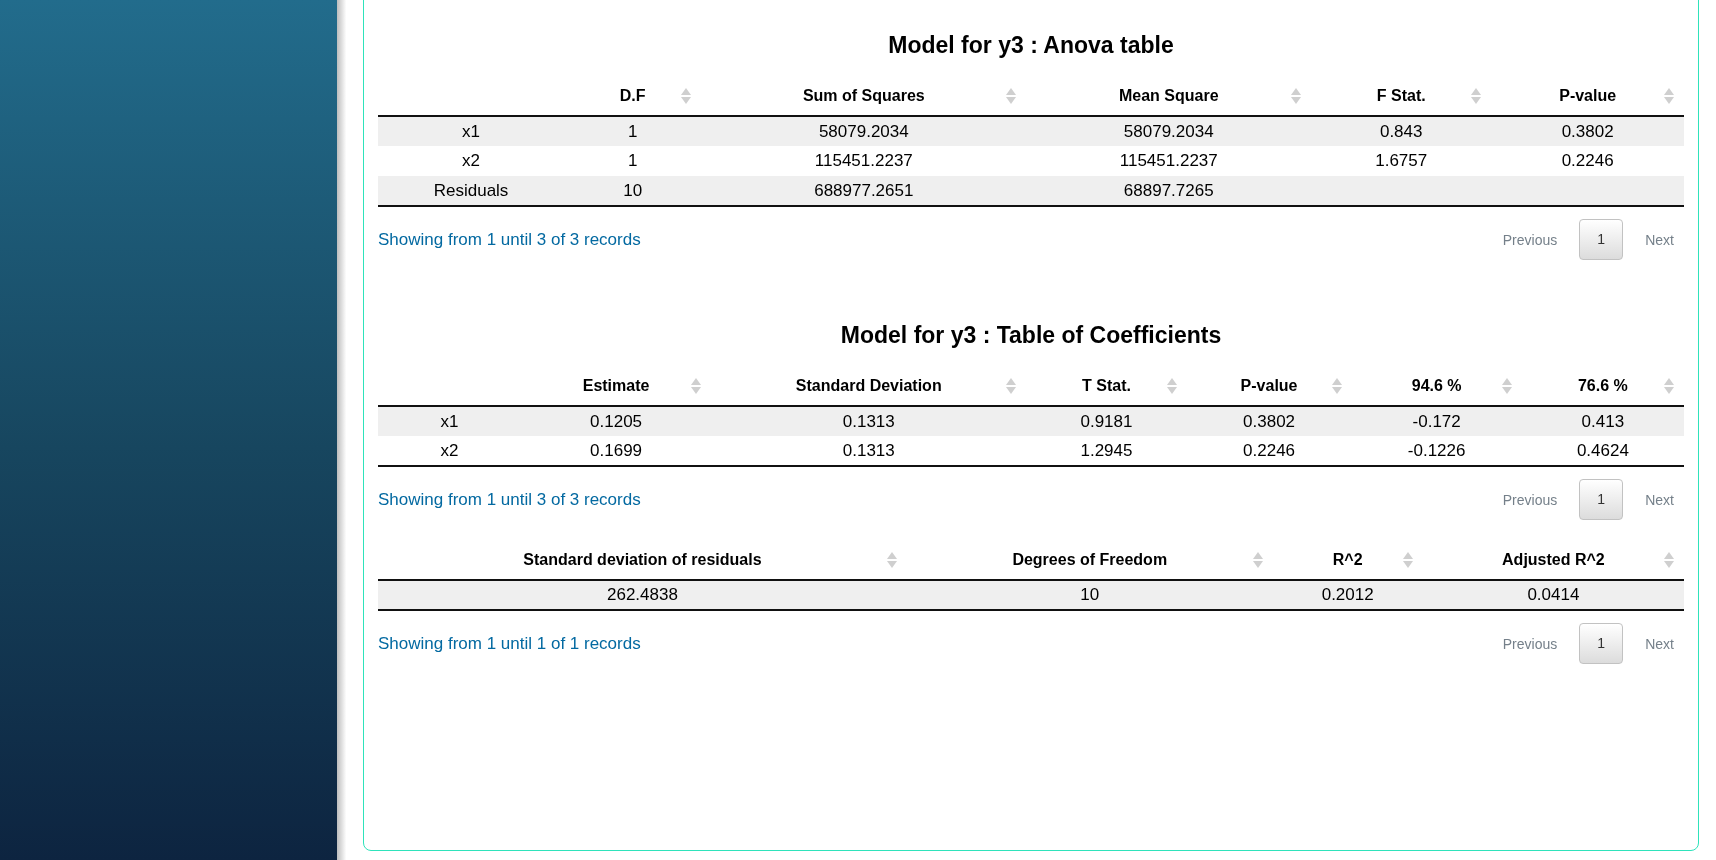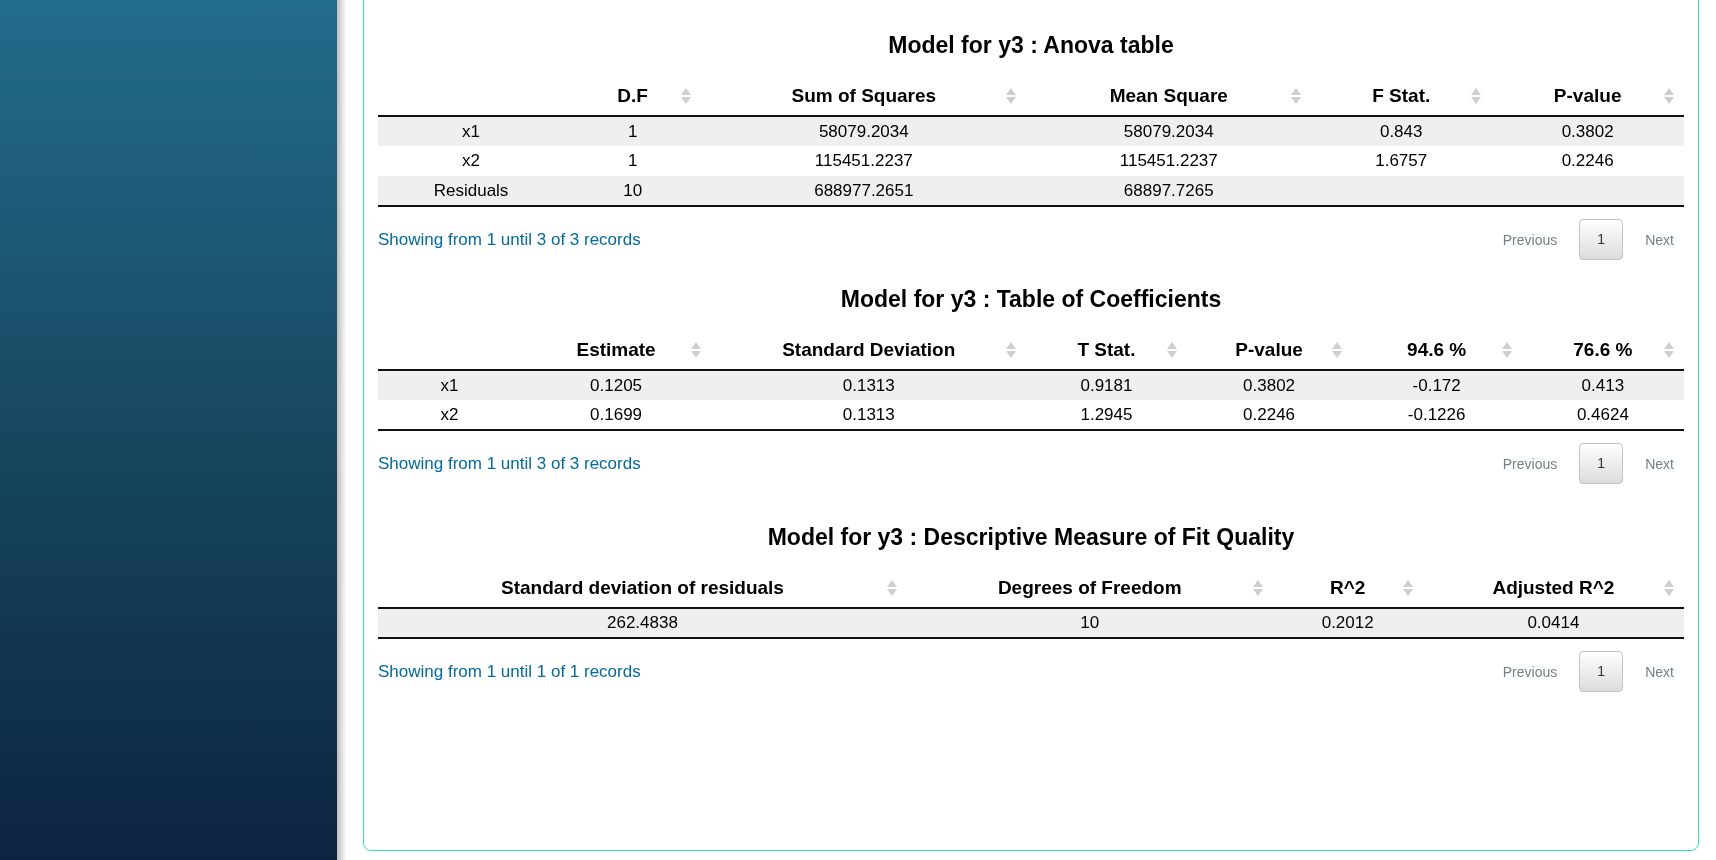--- a/index.html
+++ b/index.html
@@ -10,26 +10,26 @@
              background:linear-gradient(180deg,#226c8c 0%,#17465f 52%,#0d2440 100%); }
   .sidebar-edge { position:absolute; left:337px; top:0; width:9px; height:860px;
                   background:linear-gradient(to right,#bdbdbd,#fdfdfd); }
 
   .panel { position:absolute; left:363px; top:-30px; width:1336px; height:881px;
            background:#ffffff; border:1px solid #2ee3bb; border-radius:8px;
            padding:0 14px; }
 
   .tbl-title { text-align:center; font-size:23px; line-height:22px; font-weight:bold; color:#000; }
   .s1 .tbl-title { margin-top:63px; }
-  .s2 .tbl-title { margin-top:28px; }
+  .s2 .tbl-title { margin-top:64px; }
   .s3 .tbl-title { margin-top:42px; }
 
   table.data-table { width:100%; border-collapse:collapse; table-layout:fixed;
                      margin-top:20px; border-bottom:2px solid #111; }
-  table.data-table th { height:40px; font-size:19px; font-weight:bold; color:#000;
+  table.data-table th { height:40px; font-size:16px; font-weight:bold; color:#000;
                         text-align:center; position:relative; padding:0;
                         border-bottom:2px solid #111; }
   table.data-table td { height:30px; font-size:17px; color:#000; text-align:center; padding:0; }
   table.data-table tbody tr:nth-child(odd) { background:#efefef; }
 
   .sort { position:absolute; right:10px; top:50%; margin-top:-8px; width:10px; height:16px; }
   .sort::before,.sort::after { content:""; position:absolute; left:0;
       border-left:5px solid transparent; border-right:5px solid transparent; }
   .sort::before { top:0; border-bottom:7px solid #cfcfcf; }
   .sort::after { bottom:0; border-top:7px solid #cfcfcf; }
@@ -157,21 +157,20 @@
       <div class="showing">Showing from 1 until 3 of 3 records</div>
       <div class="pager">
         <span class="nav">Previous</span>
         <span class="page-btn">1</span>
         <span class="nav">Next</span>
       </div>
     </div>
   </div>
 
   <div class="section s3">
-    <div class="tbl-title">Model for y3 : Descriptive Measure of Fit Quality</div>
     <table class="data-table">
       <colgroup>
         <col style="width:40.5%">
           <col style="width:28%">
           <col style="width:11.5%">
           <col style="width:20%">
       </colgroup>
       <thead>
         <tr>
           <th><span>Standard deviation of residuals</span><span class="sort"></span></th>

